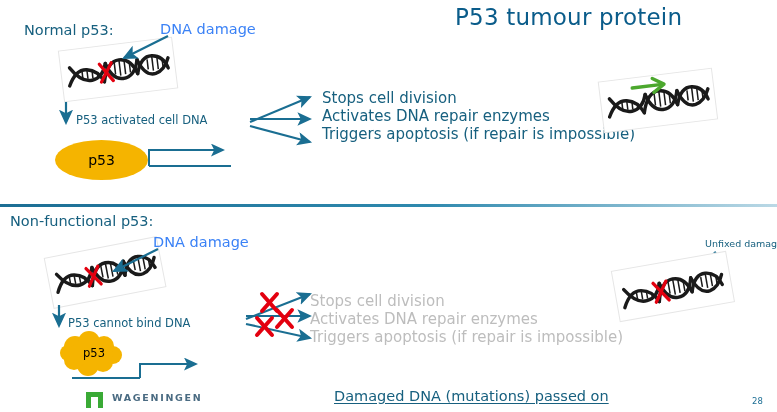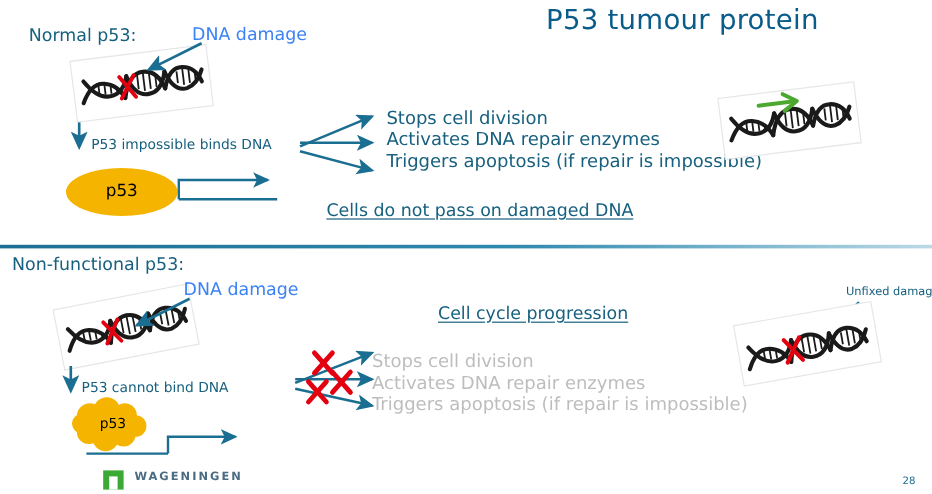--- a/index.html
+++ b/index.html
@@ -201,21 +201,21 @@
   <div class="abs" style="left:60px; top:100px;">
     <svg width="14" height="28" viewBox="0 0 14 28">
       <defs>
         <marker id="ah-teal-2" markerWidth="7" markerHeight="7" refX="5.6" refY="3.2" orient="auto">
           <path d="M0,0 L7,3.2 L0,6.4 L1.6,3.2 Z" fill="#1A6E92"></path>
         </marker>
       </defs>
       <line x1="6" y1="2" x2="6" y2="22" stroke="#1A6E92" stroke-width="2.2" marker-end="url(#ah-teal-2)"></line>
     </svg>
   </div>
-  <div class="abs small-callout" style="left:76px; top:113px;">P53 impossible binds DNA</div>
+  <div class="abs small-callout" style="left:76px; top:113px;">P53 activated cell DNA</div>
 
   <div class="abs p53-oval">
     <span class="p53-oval-text">p53</span>
   </div>
 
   <div class="abs" style="left:145px; top:144px;">
     <svg width="90" height="28" viewBox="0 0 90 28">
       <defs>
         <marker id="ah-teal-3" markerWidth="7" markerHeight="7" refX="6" refY="3.2" orient="auto">
           <path d="M0,0 L7,3.2 L0,6.4 L1.6,3.2 Z" fill="#1A6E92"></path>
@@ -272,21 +272,20 @@
             <line x1="105" y1="24" x2="105" y2="32"></line>
         </g>
         <g>
           <line x1="36" y1="13" x2="66" y2="13" stroke="#4CA82E" stroke-width="3.4" stroke-linecap="round"></line>
           <path d="M57 6 L68 13 L57 20" fill="none" stroke="#4CA82E" stroke-width="3.4" stroke-linecap="round" stroke-linejoin="round"></path>
         </g>
       </g>
     </svg>
   </div>
 
-  <div class="abs conclusion" style="left:272px; top:168px;">Cells do not pass on damaged DNA</div>
 
   <div class="abs divider" id="divider-middle"></div>
 
   <div class="abs section-label" id="label-nonfunctional">Non-functional p53:</div>
 
   <div class="abs dna-wrap" style="left:45px; top:245px;">
     <svg width="120" height="55" viewBox="0 0 120 55">
       <g transform="rotate(-11 60 27)">
         <rect x="3" y="2" width="114" height="51" fill="#ffffff" stroke="#E6E6E6" stroke-width="1"></rect>
         <g stroke="#1A1A1A" fill="none" stroke-width="3.4" stroke-linecap="round">
@@ -386,21 +385,20 @@
         <line x1="18" y1="8" x2="33" y2="25"></line>
           <line x1="33" y1="8" x2="18" y2="25"></line>
         <line x1="33" y1="24" x2="48" y2="41"></line>
           <line x1="48" y1="24" x2="33" y2="41"></line>
         <line x1="13" y1="32" x2="28" y2="49"></line>
           <line x1="28" y1="32" x2="13" y2="49"></line>
       </g>
     </svg>
   </div>
 
-  <div class="abs conclusion" style="left:365px; top:254px;">Cell cycle progression</div>
 
   <div class="abs outcome-list" style="left:310px; top:292px;">
     <div class="outcome-muted">Stops cell division</div>
     <div class="outcome-muted">Activates DNA repair enzymes</div>
     <div class="outcome-muted">Triggers apoptosis (if repair is impossible)</div>
   </div>
 
   <div class="abs tiny-callout" style="left:697px; top:238px;">Unfixed damage</div>
   <div class="abs" style="left:676px; top:250px;">
     <svg width="46" height="38" viewBox="0 0 46 38">
@@ -440,20 +438,21 @@
             <line x1="105" y1="26" x2="105" y2="34"></line>
         </g>
         <g stroke="#E3000F" stroke-width="3.4" stroke-linecap="round">
           <line x1="42" y1="22" x2="55" y2="41"></line>
           <line x1="55" y1="22" x2="42" y2="41"></line>
         </g>
       </g>
     </svg>
   </div>
 
+  <div class="abs conclusion" style="left:334px; top:388px;">Damaged DNA (mutations) passed on</div>
 
   <div class="abs" id="logo">
     <span class="logo-mark"></span>
     <span class="logo-text">WAGENINGEN</span>
   </div>
 
   <div class="abs" id="page-number">28</div>
 
 </div>
 

